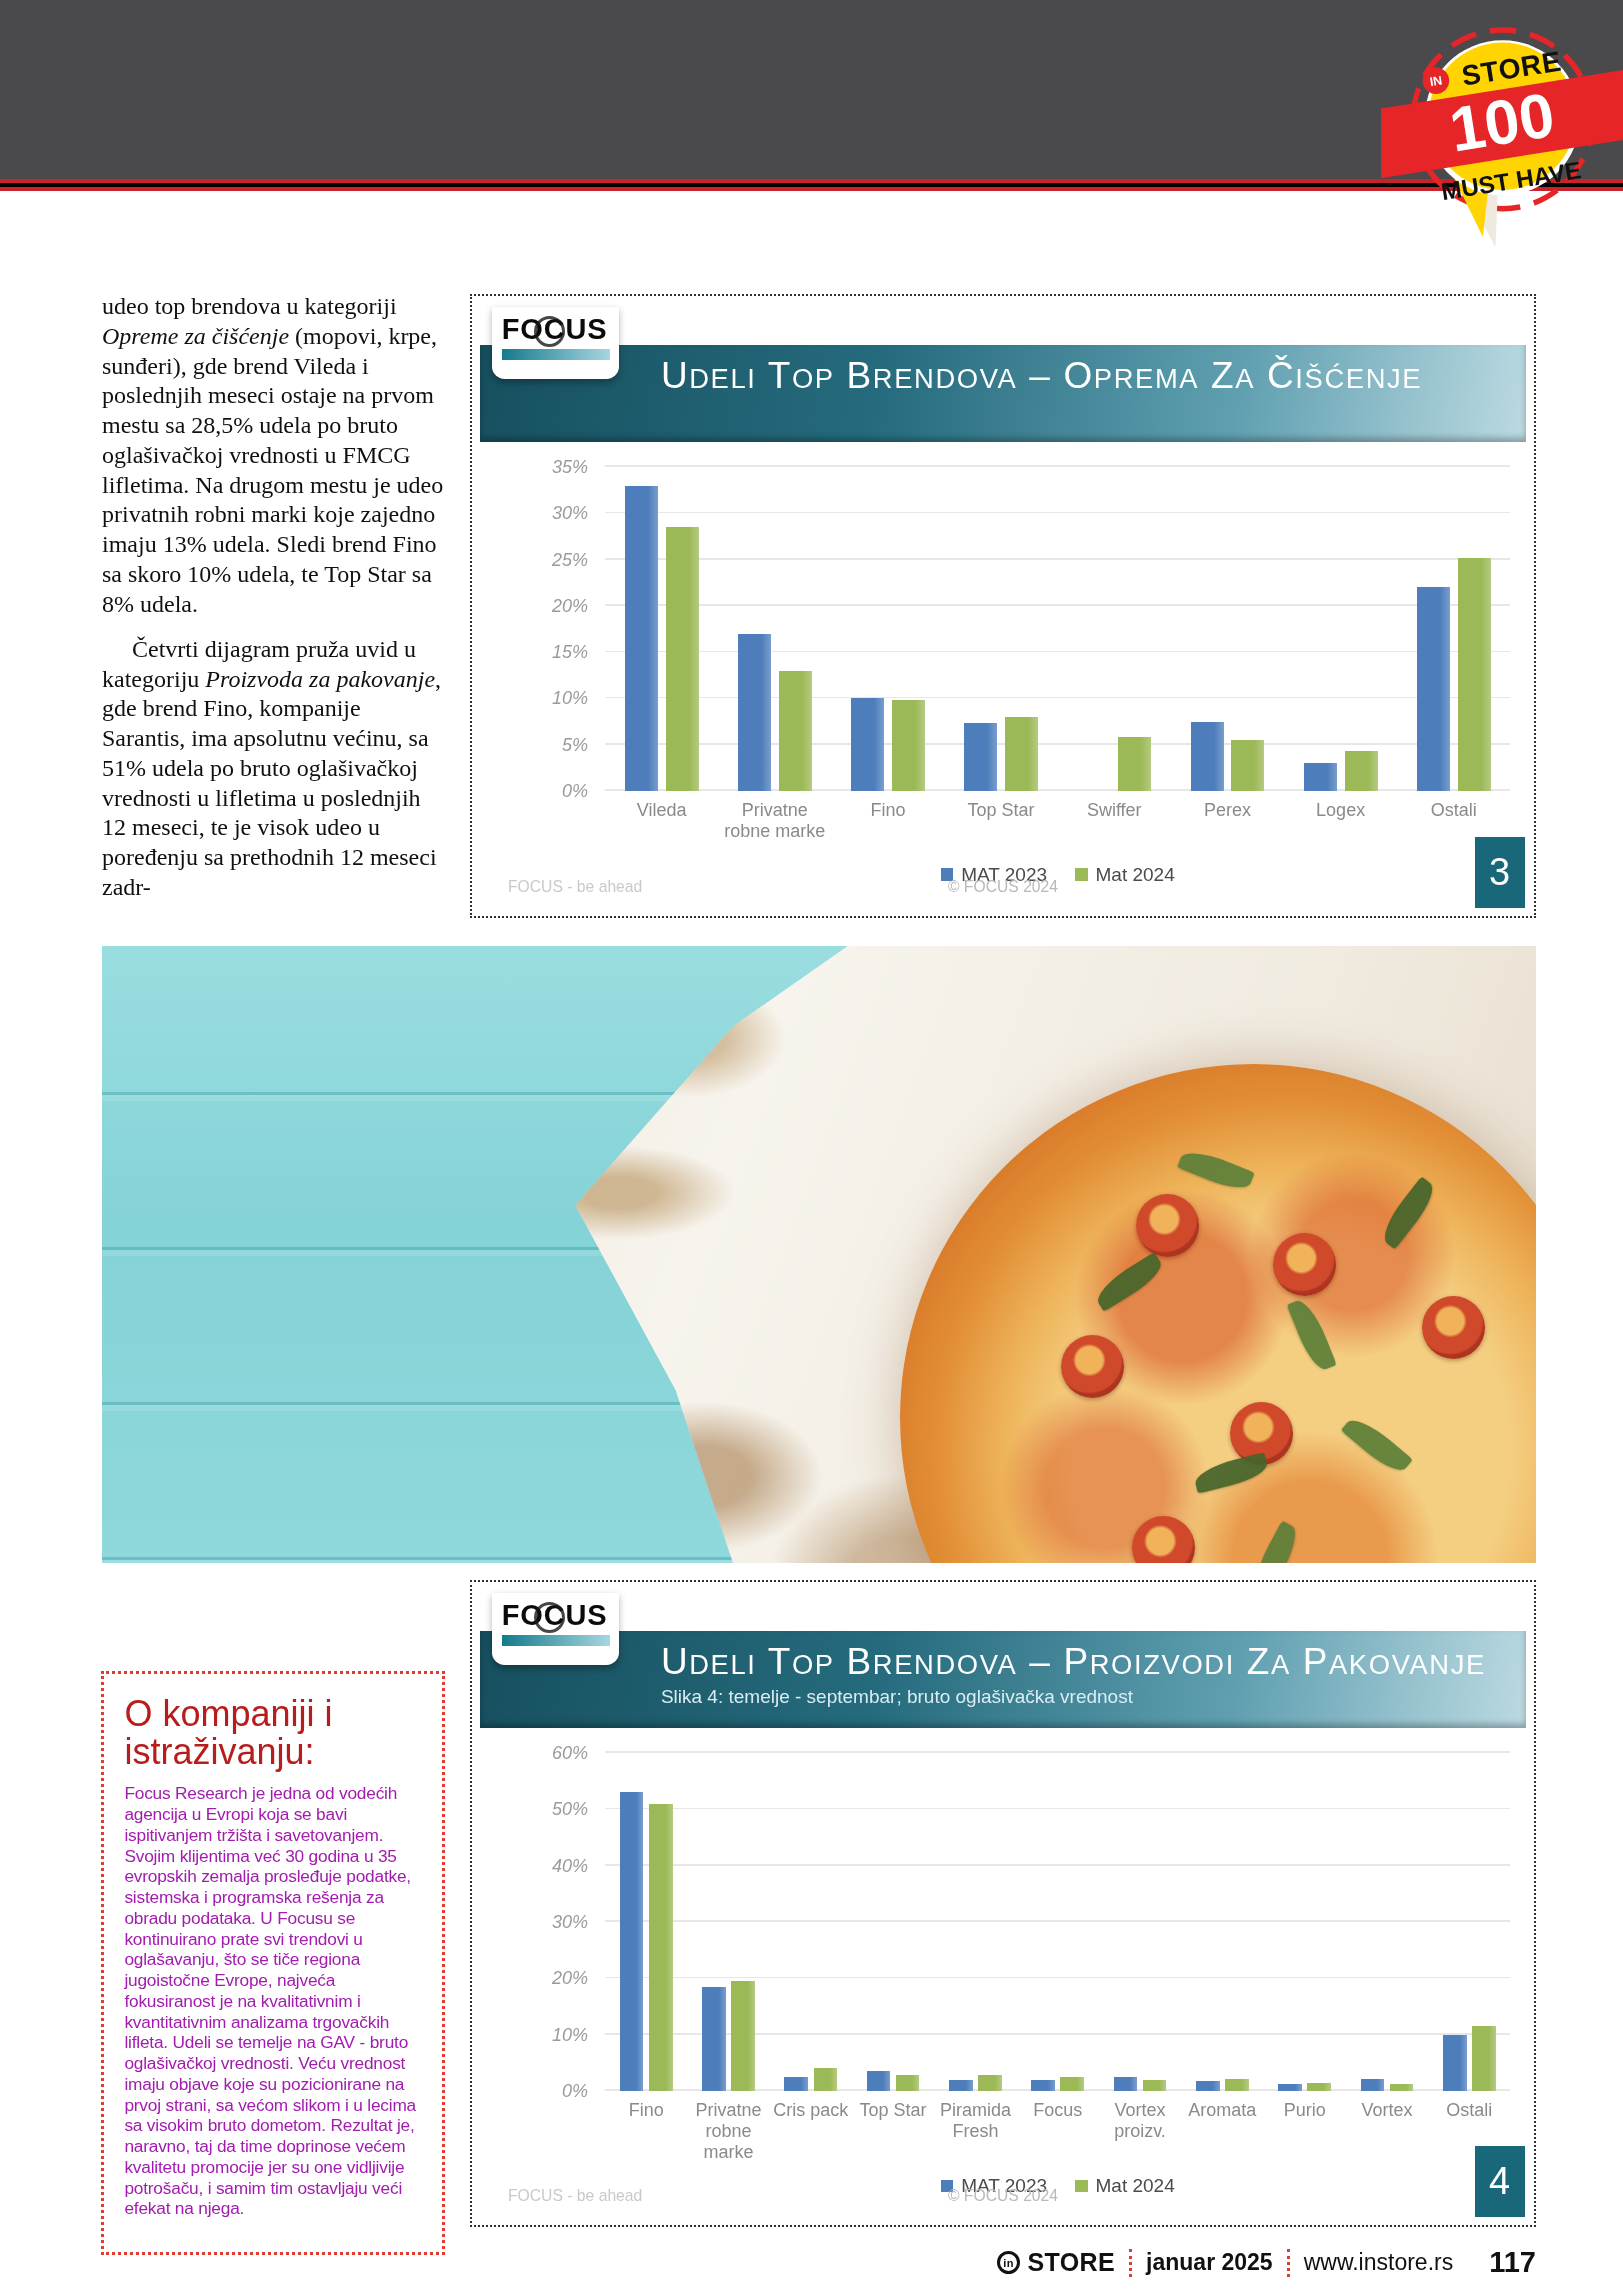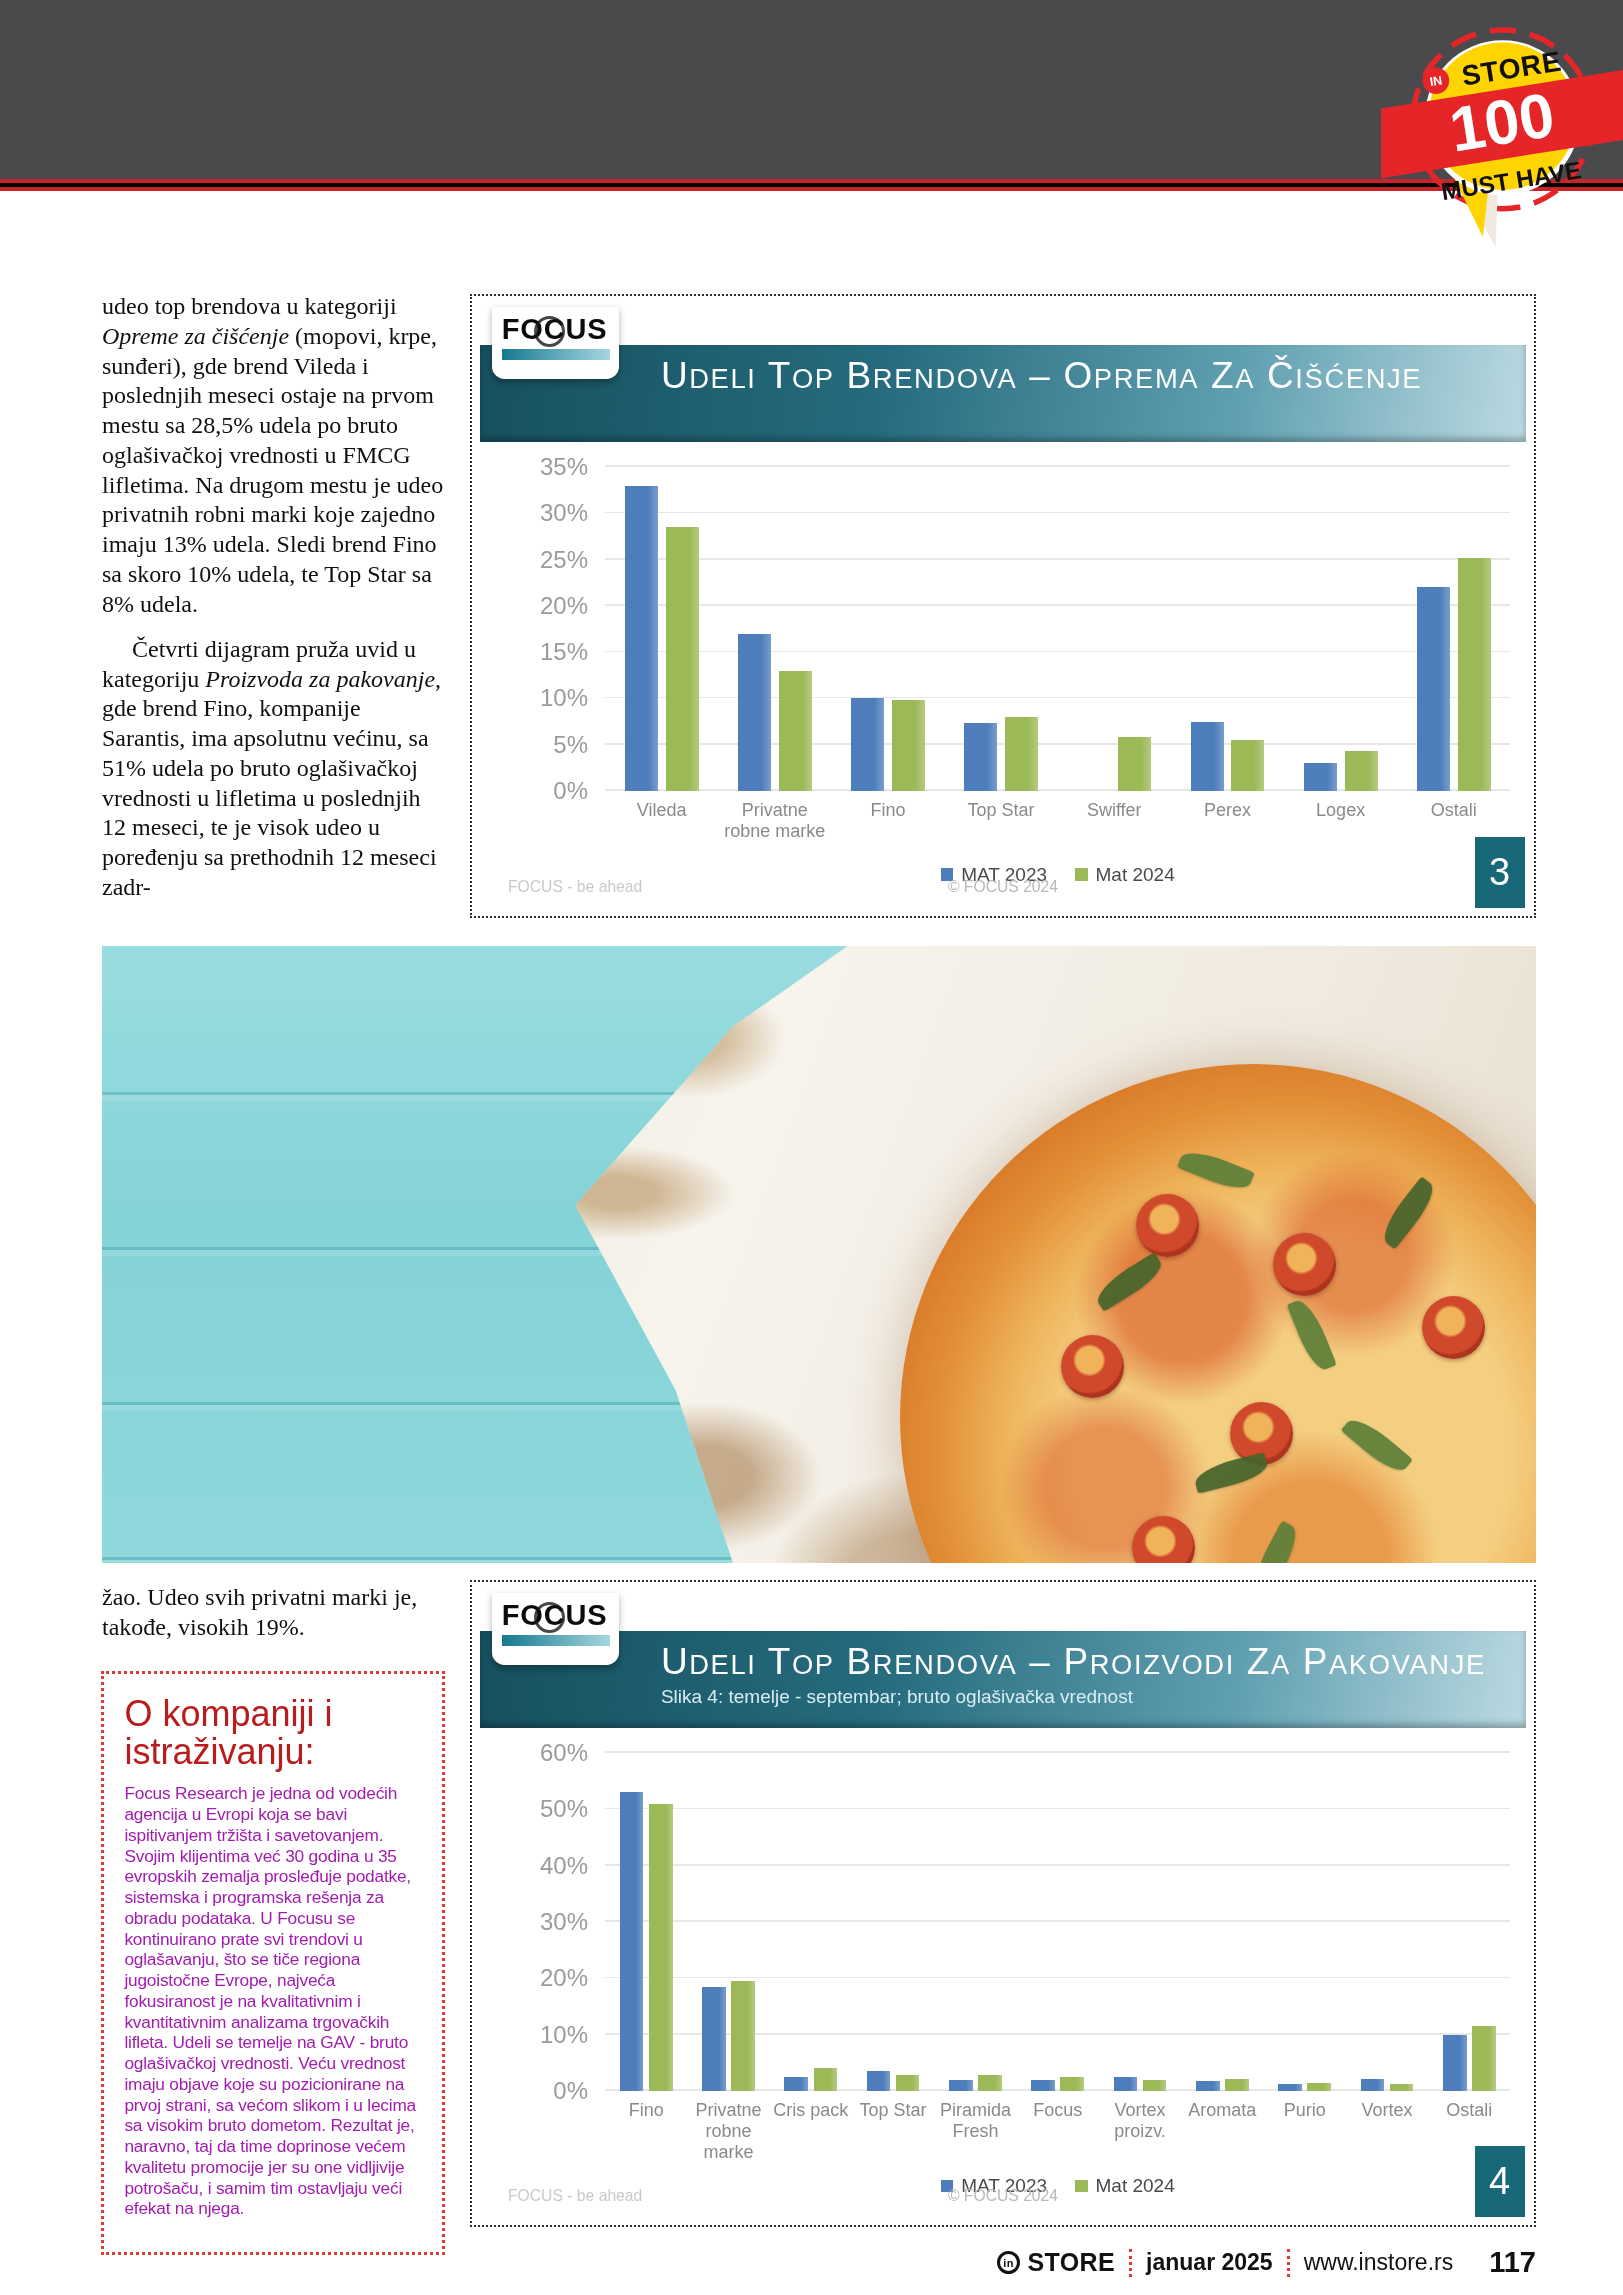--- a/index.html
+++ b/index.html
@@ -47,22 +47,22 @@
     box-shadow:inset 0 -3.9px 6.3px rgba(0,0,0,.28);padding-left:181px;box-sizing:border-box;color:#fff;}
   .chart-title{margin-top:10.2px;font-size:37px;letter-spacing:1.6px;white-space:nowrap;}
   .chart-title .sc{font-size:0.74em;}
   .chart-subtitle{font-size:19px;color:#d9edf3;margin-top:2.4px;}
 
   .plot-wrap{position:absolute;left:31px;right:23.6px;top:157px;}
   .plot{position:relative;margin-left:102px;margin-top:14px;}
   #chart1 .plot{height:324px;}
   #chart2 .plot{height:338px;}
   .gridline{position:absolute;left:0;right:0;height:1.6px;background:#e7e7e7;}
-  .ytick{position:absolute;left:-85px;width:68px;text-align:right;font-size:24px;color:#9b9b9b;
-         transform:translateY(50%);}
+  .ytick{position:absolute;left:-85px;width:68px;text-align:right;font-size:18px;color:#9b9b9b;
+         transform:translateY(50%);font-style:italic;}
   .bars{position:absolute;left:0;right:0;top:0;bottom:0;display:flex;align-items:flex-end;}
   .bgroup{flex:1;display:flex;justify-content:center;align-items:flex-end;gap:7.9px;height:100%;}
   .bar{width:33px;}
   #chart2 .bgroup{gap:5.5px;}
   #chart2 .bar{width:23.6px;}
   .cats{display:flex;margin-left:102px;margin-top:9.4px;}
   .cat{flex:1;text-align:center;font-size:18px;color:#8a8a8a;line-height:1.15;padding:0 3.1px;}
   .legend{display:flex;justify-content:center;gap:28px;margin-left:102px;font-size:19px;color:#4a4a4a;}
   #chart1 .legend{margin-top:22px;}
   #chart2 .legend{margin-top:12.6px;}
@@ -245,21 +245,20 @@
       <i class="leaf dk" style="left:192px;top:206px;transform:rotate(-32deg);"></i>
       <i class="leaf" style="left:375px;top:259px;transform:rotate(68deg);"></i>
       <i class="leaf dk" style="left:294px;top:397px;transform:rotate(-14deg);"></i>
       <i class="leaf" style="left:440px;top:369px;transform:rotate(40deg);"></i>
 
       <i class="leaf dk" style="left:471px;top:137px;transform:rotate(-52deg);"></i>
       <i class="leaf" style="left:338px;top:483px;transform:rotate(-62deg);"></i>
     </div>
   </div>
 
-  <div class="after-photo">žao. Udeo svih privatni marki je, takođe, visokih 19%.</div>
 
   <div class="infobox">
     <h3>O kompaniji i istraživanju:</h3>
     <div class="ibody">Focus Research je jedna od vodećih agencija u Evropi koja se bavi ispitivanjem tržišta i savetovanjem. Svojim klijentima već 30 godina u 35 evropskih zemalja prosleđuje podatke, sistemska i programska rešenja za obradu podataka. U Focusu se kontinuirano prate svi trendovi u oglašavanju, što se tiče regiona jugoistočne Evrope, najveća fokusiranost je na kvalitativnim i kvantitativnim analizama trgovačkih lifleta. Udeli se temelje na GAV - bruto oglašivačkoj vrednosti. Veću vrednost imaju objave koje su pozicionirane na prvoj strani, sa većom slikom i u lecima sa visokim bruto dometom. Rezultat je, naravno, taj da time doprinose većem kvalitetu promocije jer su one vidljivije potrošaču, i samim tim ostavljaju veći efekat na njega.</div>
   </div>
 
   <div class="chart-box" id="chart2">
     <div class="focus-logo">
       <span class="focus-text">FOCUS</span>
       <div class="focus-bar"></div>

